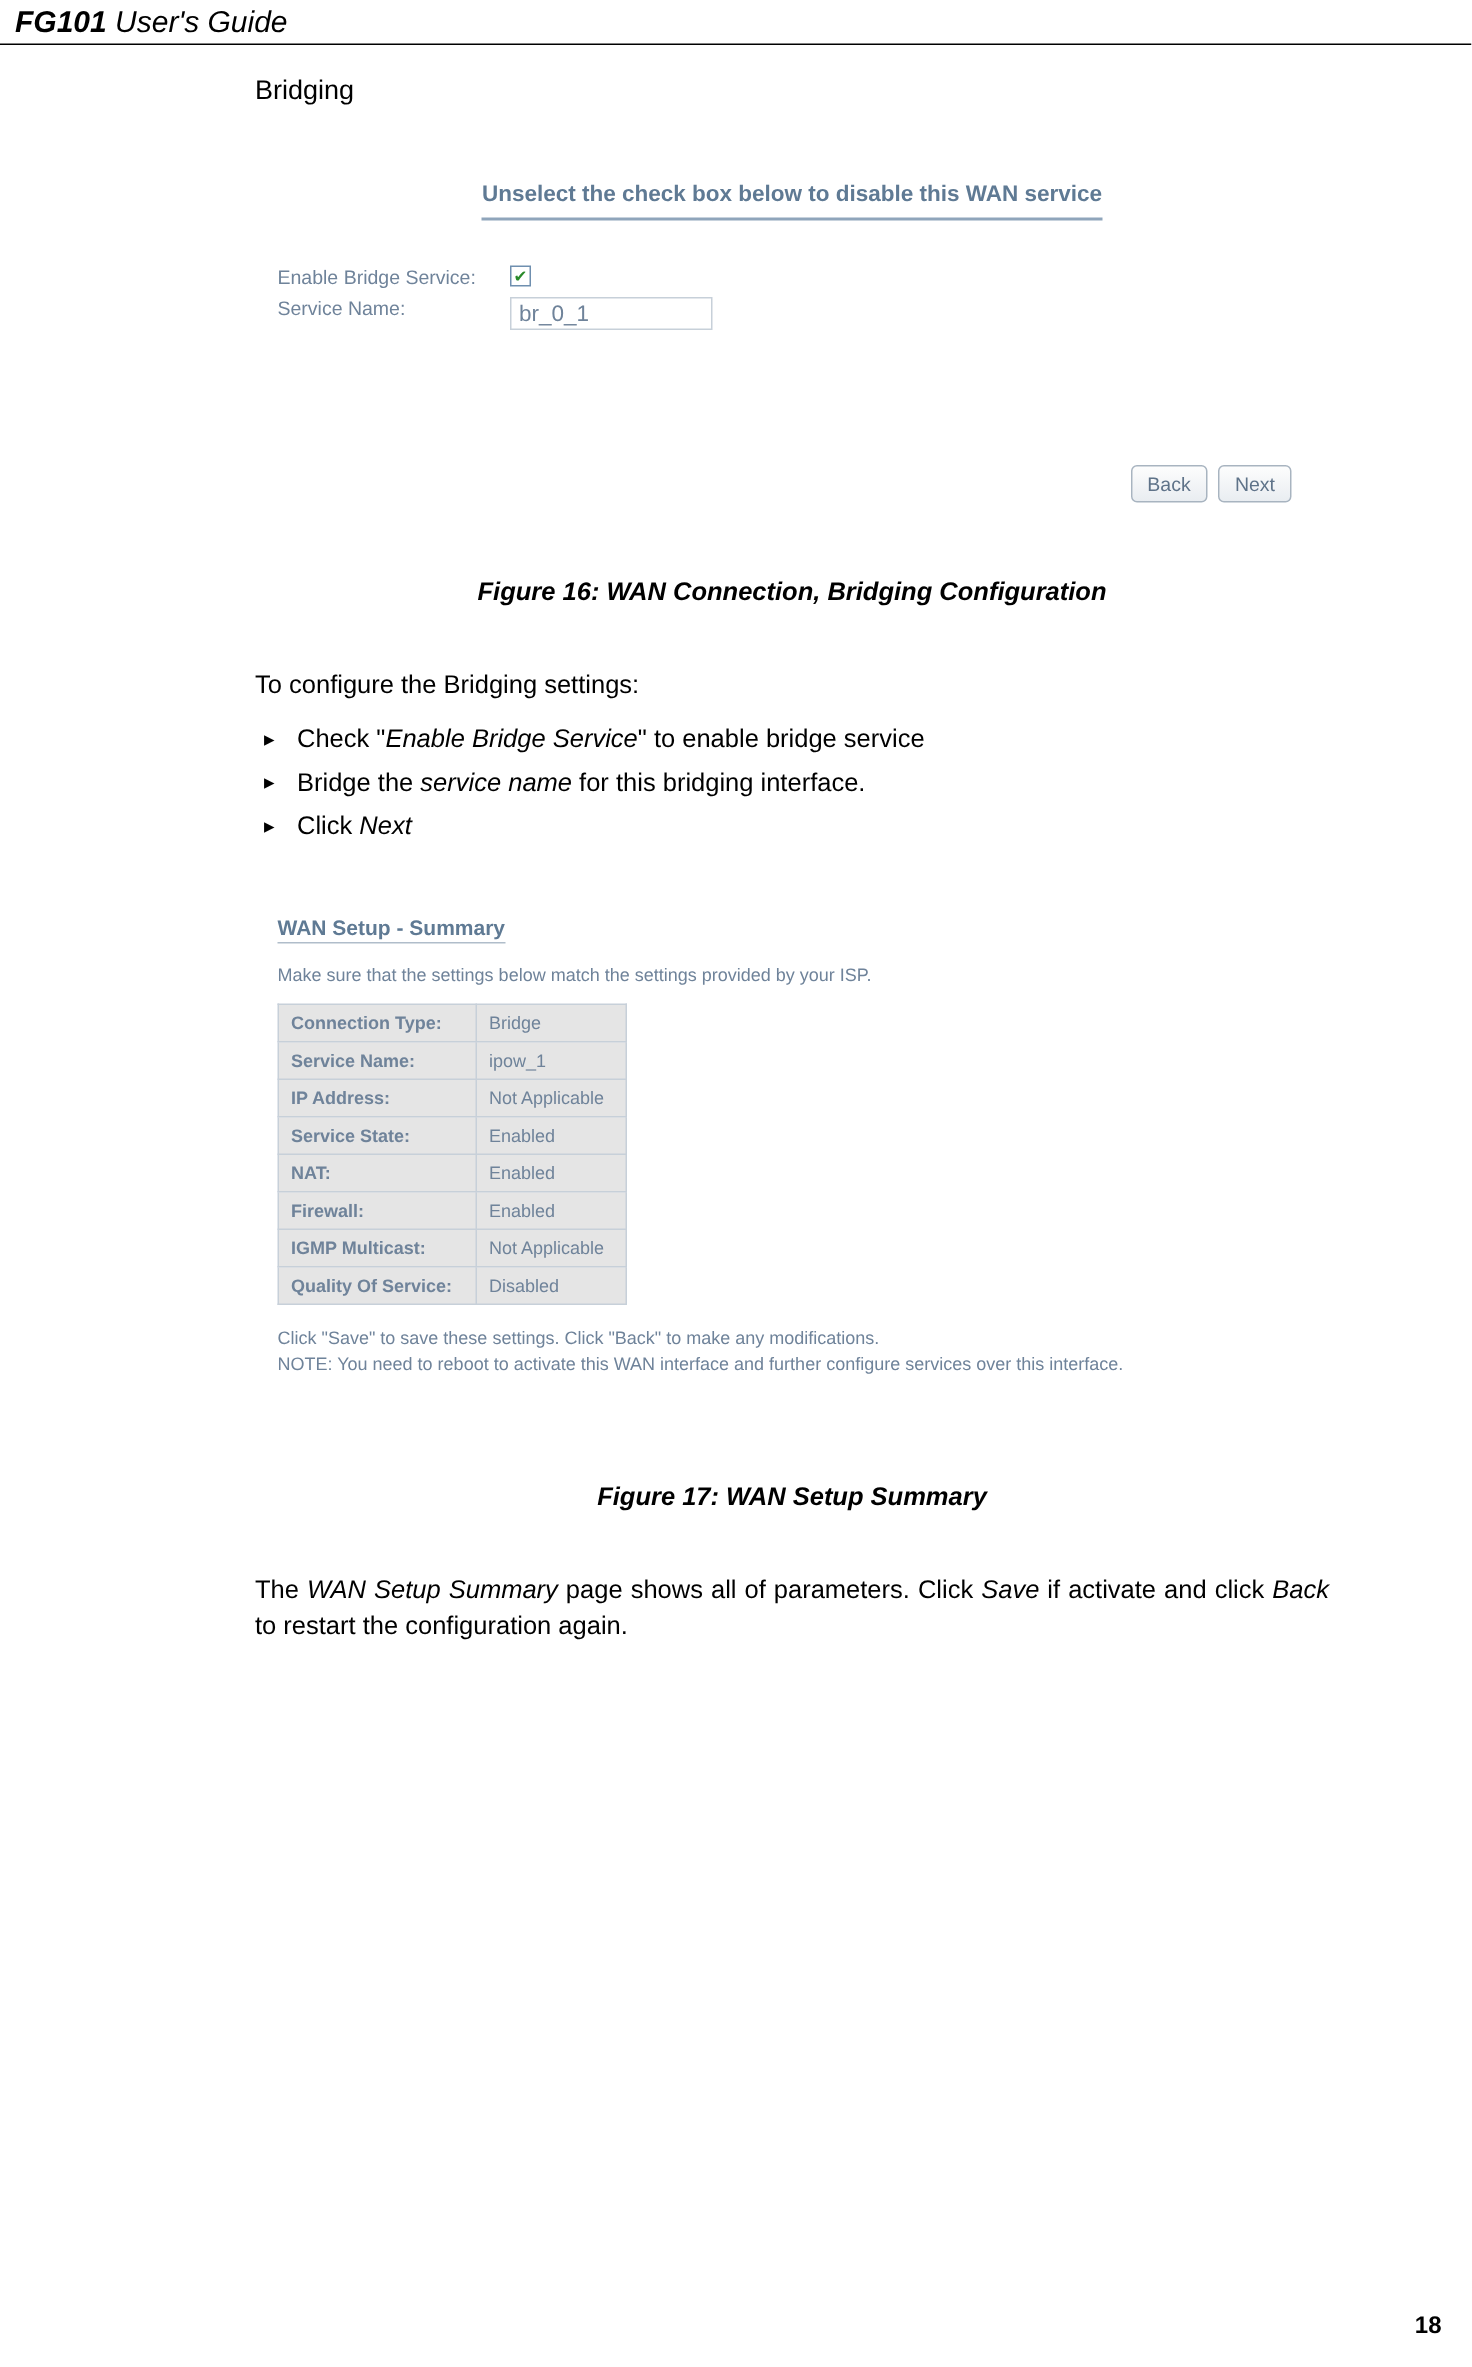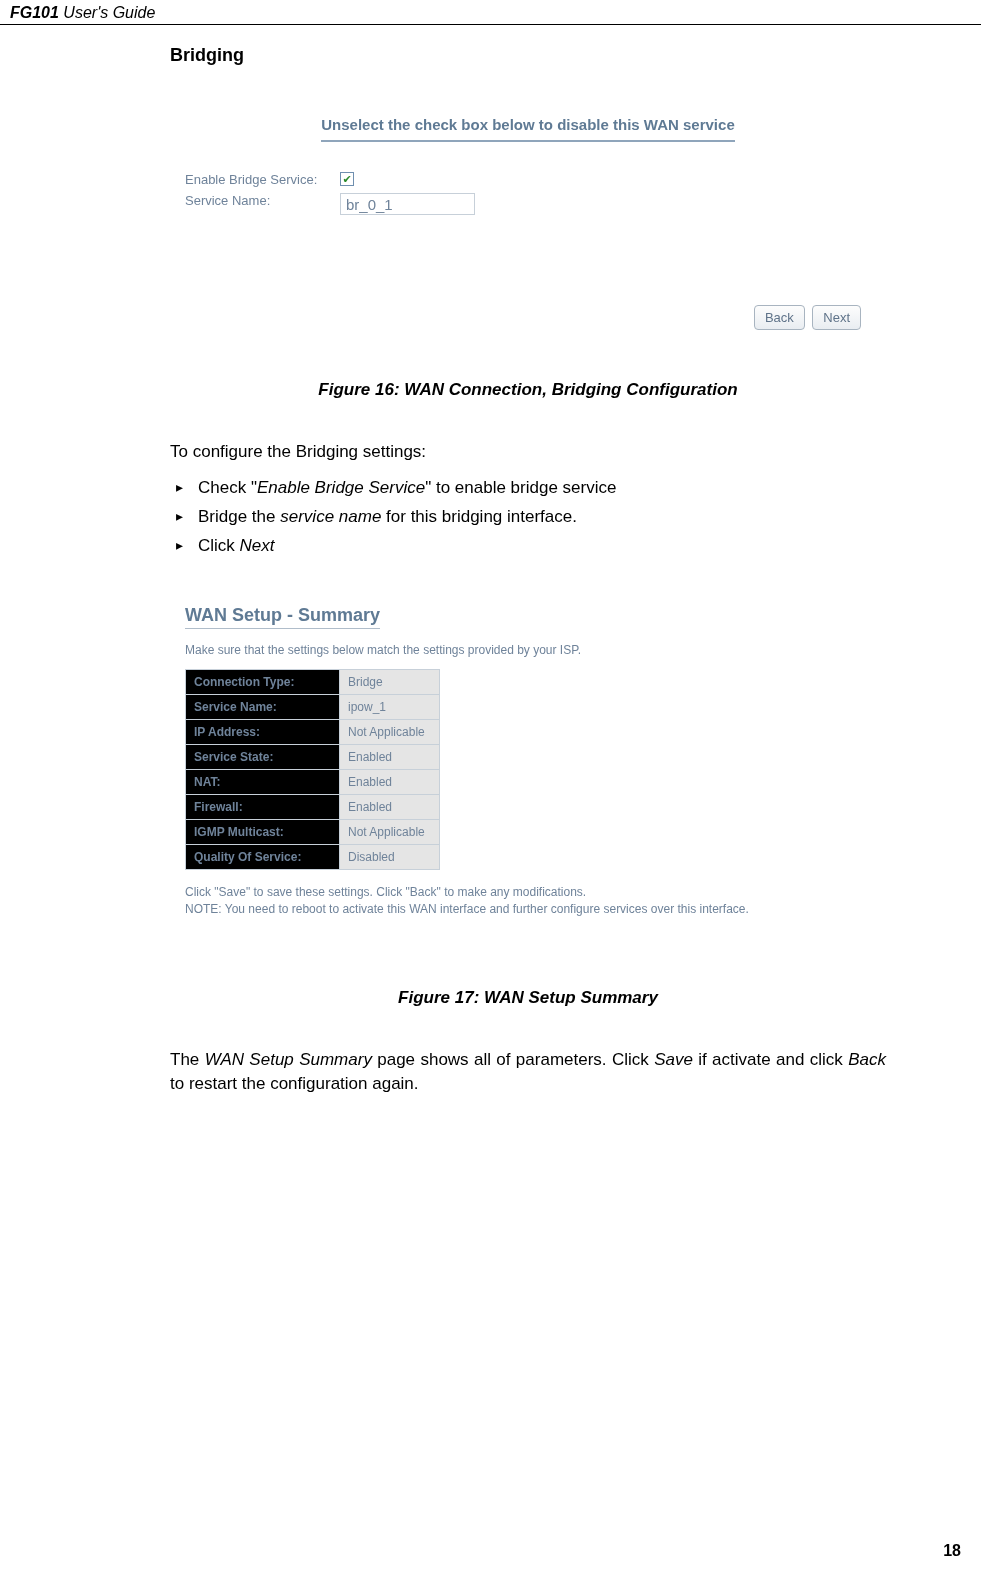--- a/index.html
+++ b/index.html
@@ -7,30 +7,30 @@
     width: 981px;
     height: 1578px;
     background: #fff;
     font-family: Arial, Helvetica, sans-serif;
     color: #000;
     position: relative;
   }
   .header {
     border-bottom: 1px solid #000;
     padding: 4px 10px 2px 10px;
-    font-size: 16px;
+    font-size: 20px;
     font-style: italic;
   }
   .header .bold { font-weight: bold; font-style: italic; }
   .content {
     padding: 20px 95px 0 170px;
   }
   h3.section-heading {
     font-size: 18px;
-    font-weight: bold;
+    font-weight: normal;
     margin-bottom: 30px;
   }
   .figure-box {
     background: #fff;
     margin-bottom: 40px;
   }
   .fig1 {
     padding: 20px 15px 10px 15px;
   }
   .fig-title-row {
@@ -113,21 +113,21 @@
     left: -22px;
     font-size: 14px;
     top: 2px;
   }
   .fig2 {
     padding: 15px 15px 10px 15px;
   }
   .wan-title {
     font-weight: bold;
     color: #5f7a94;
-    font-size: 18px;
+    font-size: 14px;
     border-bottom: 1px solid #b0bdca;
     padding-bottom: 2px;
     display: inline-block;
     margin-bottom: 14px;
   }
   .wan-desc {
     font-size: 12px;
     color: #6f839a;
     margin-bottom: 12px;
   }
@@ -135,23 +135,23 @@
     border-collapse: collapse;
     font-size: 12px;
     color: #6f839a;
     margin-bottom: 14px;
   }
   table.summary td {
     border: 1px solid #c7d0d9;
     padding: 5px 8px;
   }
   table.summary td.label {
-    background: #000000;
-    font-weight: bold;
-    width: 154px;
+    background: #e5e5e5;
+    font-weight: bold;
+    width: 132px;
   }
   table.summary td.val {
     background: #e5e5e5;
     width: 100px;
   }
   .note-text {
     font-size: 12px;
     color: #6f839a;
     line-height: 1.4;
     margin-bottom: 20px;

